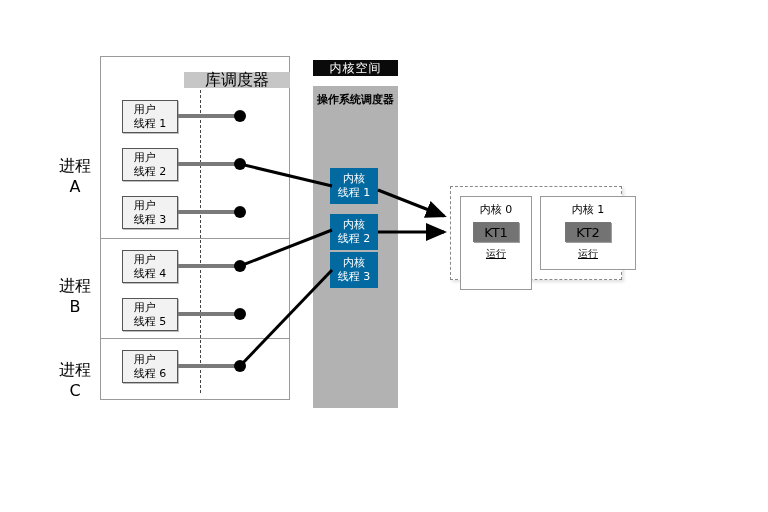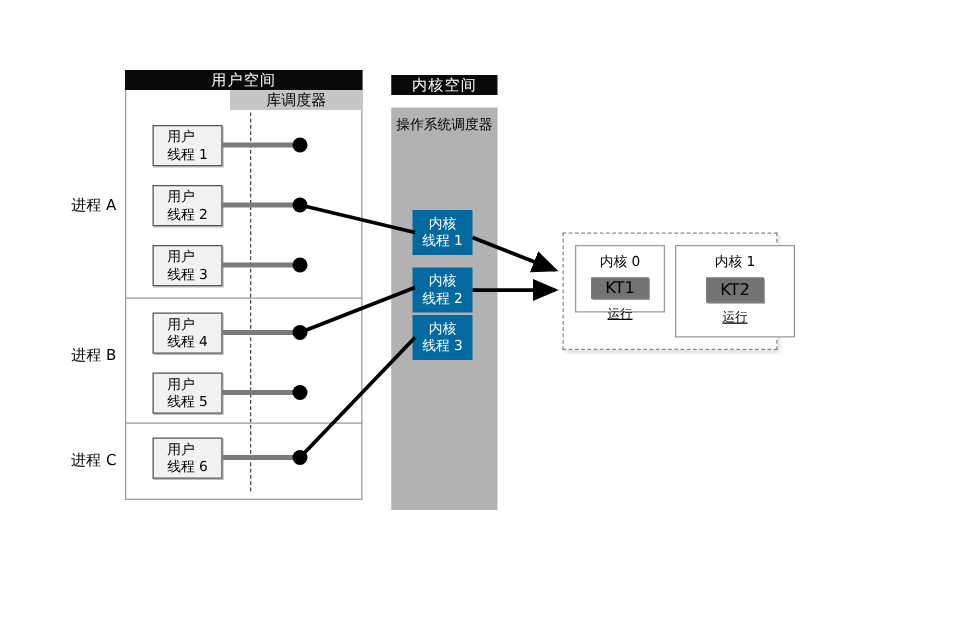--- a/index.html
+++ b/index.html
@@ -19,21 +19,21 @@
     color: #ffffff;
     font-size: 12px;
     display: flex;
     align-items: center;
     justify-content: center;
     letter-spacing: 1px;
   }
   .bar-gray {
     background: #c6c6c6;
     color: #000000;
-    font-size: 12px;
+    font-size: 16px;
     display: flex;
     align-items: center;
     justify-content: center;
   }
   .outer-box {
     border: 1px solid #9a9a9a;
     background: #ffffff;
   }
   .dash-v { border-left: 1px dashed #444444; }
   .sep { border-top: 1px solid #9a9a9a; }
@@ -43,21 +43,21 @@
     border: 1px solid #555555;
     box-shadow: 1px 1px 0 #bdbdbd;
     font-size: 11px;
     line-height: 14px;
     display: flex;
     align-items: center;
     justify-content: center;
     white-space: pre-line;
   }
   .proc-label {
-    font-size: 12px;
+    font-size: 16px;
     color: #000000;
     text-align: center;
   }
 
   .kcol { background: #b2b2b2; }
   .ksched {
     font-size: 11px;
     color: #000000;
     text-align: center;
   }
@@ -108,23 +108,20 @@
     pointer-events: none;
   }
 </style>
 </head>
 <body>
 
 <div class="canvas">
 
   <div class="abs outer-box" style="left:100px; top:56px; width:190px; height:344px;"></div>
 
-  <div class="abs hdr-black" style="left:100px; top:56px; width:190px; height:16px;">
-    <span>用户空间</span>
-  </div>
 
   <div class="abs bar-gray" style="left:184px; top:72px; width:106px; height:16px;">
     <span>库调度器</span>
   </div>
 
   <div class="abs dash-v" style="left:200px; top:90px; width:0; height:303px;"></div>
 
   <div class="abs sep" style="left:100px; top:238px; width:190px; height:0;"></div>
   <div class="abs sep" style="left:100px; top:338px; width:190px; height:0;"></div>
 
@@ -142,32 +139,32 @@
 线程 4</div>
   <div class="abs thread-box" style="left:122px; top:298px; width:56px; height:33px;">用户
 线程 5</div>
   <div class="abs thread-box" style="left:122px; top:350px; width:56px; height:33px;">用户
 线程 6</div>
 
   <div class="abs kcol" style="left:313px; top:86px; width:85px; height:322px;"></div>
   <div class="abs hdr-black" style="left:313px; top:60px; width:85px; height:16px;">
     <span>内核空间</span>
   </div>
-  <div class="abs ksched" style="left:313px; top:92px; width:85px;">操作系统调度器</div>
+  <div class="abs ksched" style="left:313px; top:92px; width:85px;font-weight:bold;">操作系统调度器</div>
 
   <div class="abs kthread" style="left:330px; top:168px; width:48px; height:36px;">内核
 线程 1</div>
   <div class="abs kthread" style="left:330px; top:214px; width:48px; height:36px;">内核
 线程 2</div>
   <div class="abs kthread" style="left:330px; top:252px; width:48px; height:36px;">内核
 线程 3</div>
 
   <div class="abs cores-box" style="left:450px; top:186px; width:172px; height:94px;"></div>
 
-  <div class="abs core" style="left:460px; top:196px; width:72px; height:54px;">
+  <div class="abs core" style="left:460px; top:196px; width:72px; height:94px;">
     <span>内核 0</span>
     <span class="kt-box">KT1</span>
     <span class="run">运行</span>
   </div>
 
   <div class="abs core" style="left:540px; top:196px; width:96px; height:74px;">
     <span>内核 1</span>
     <span class="kt-box">KT2</span>
     <span class="run">运行</span>
   </div>

